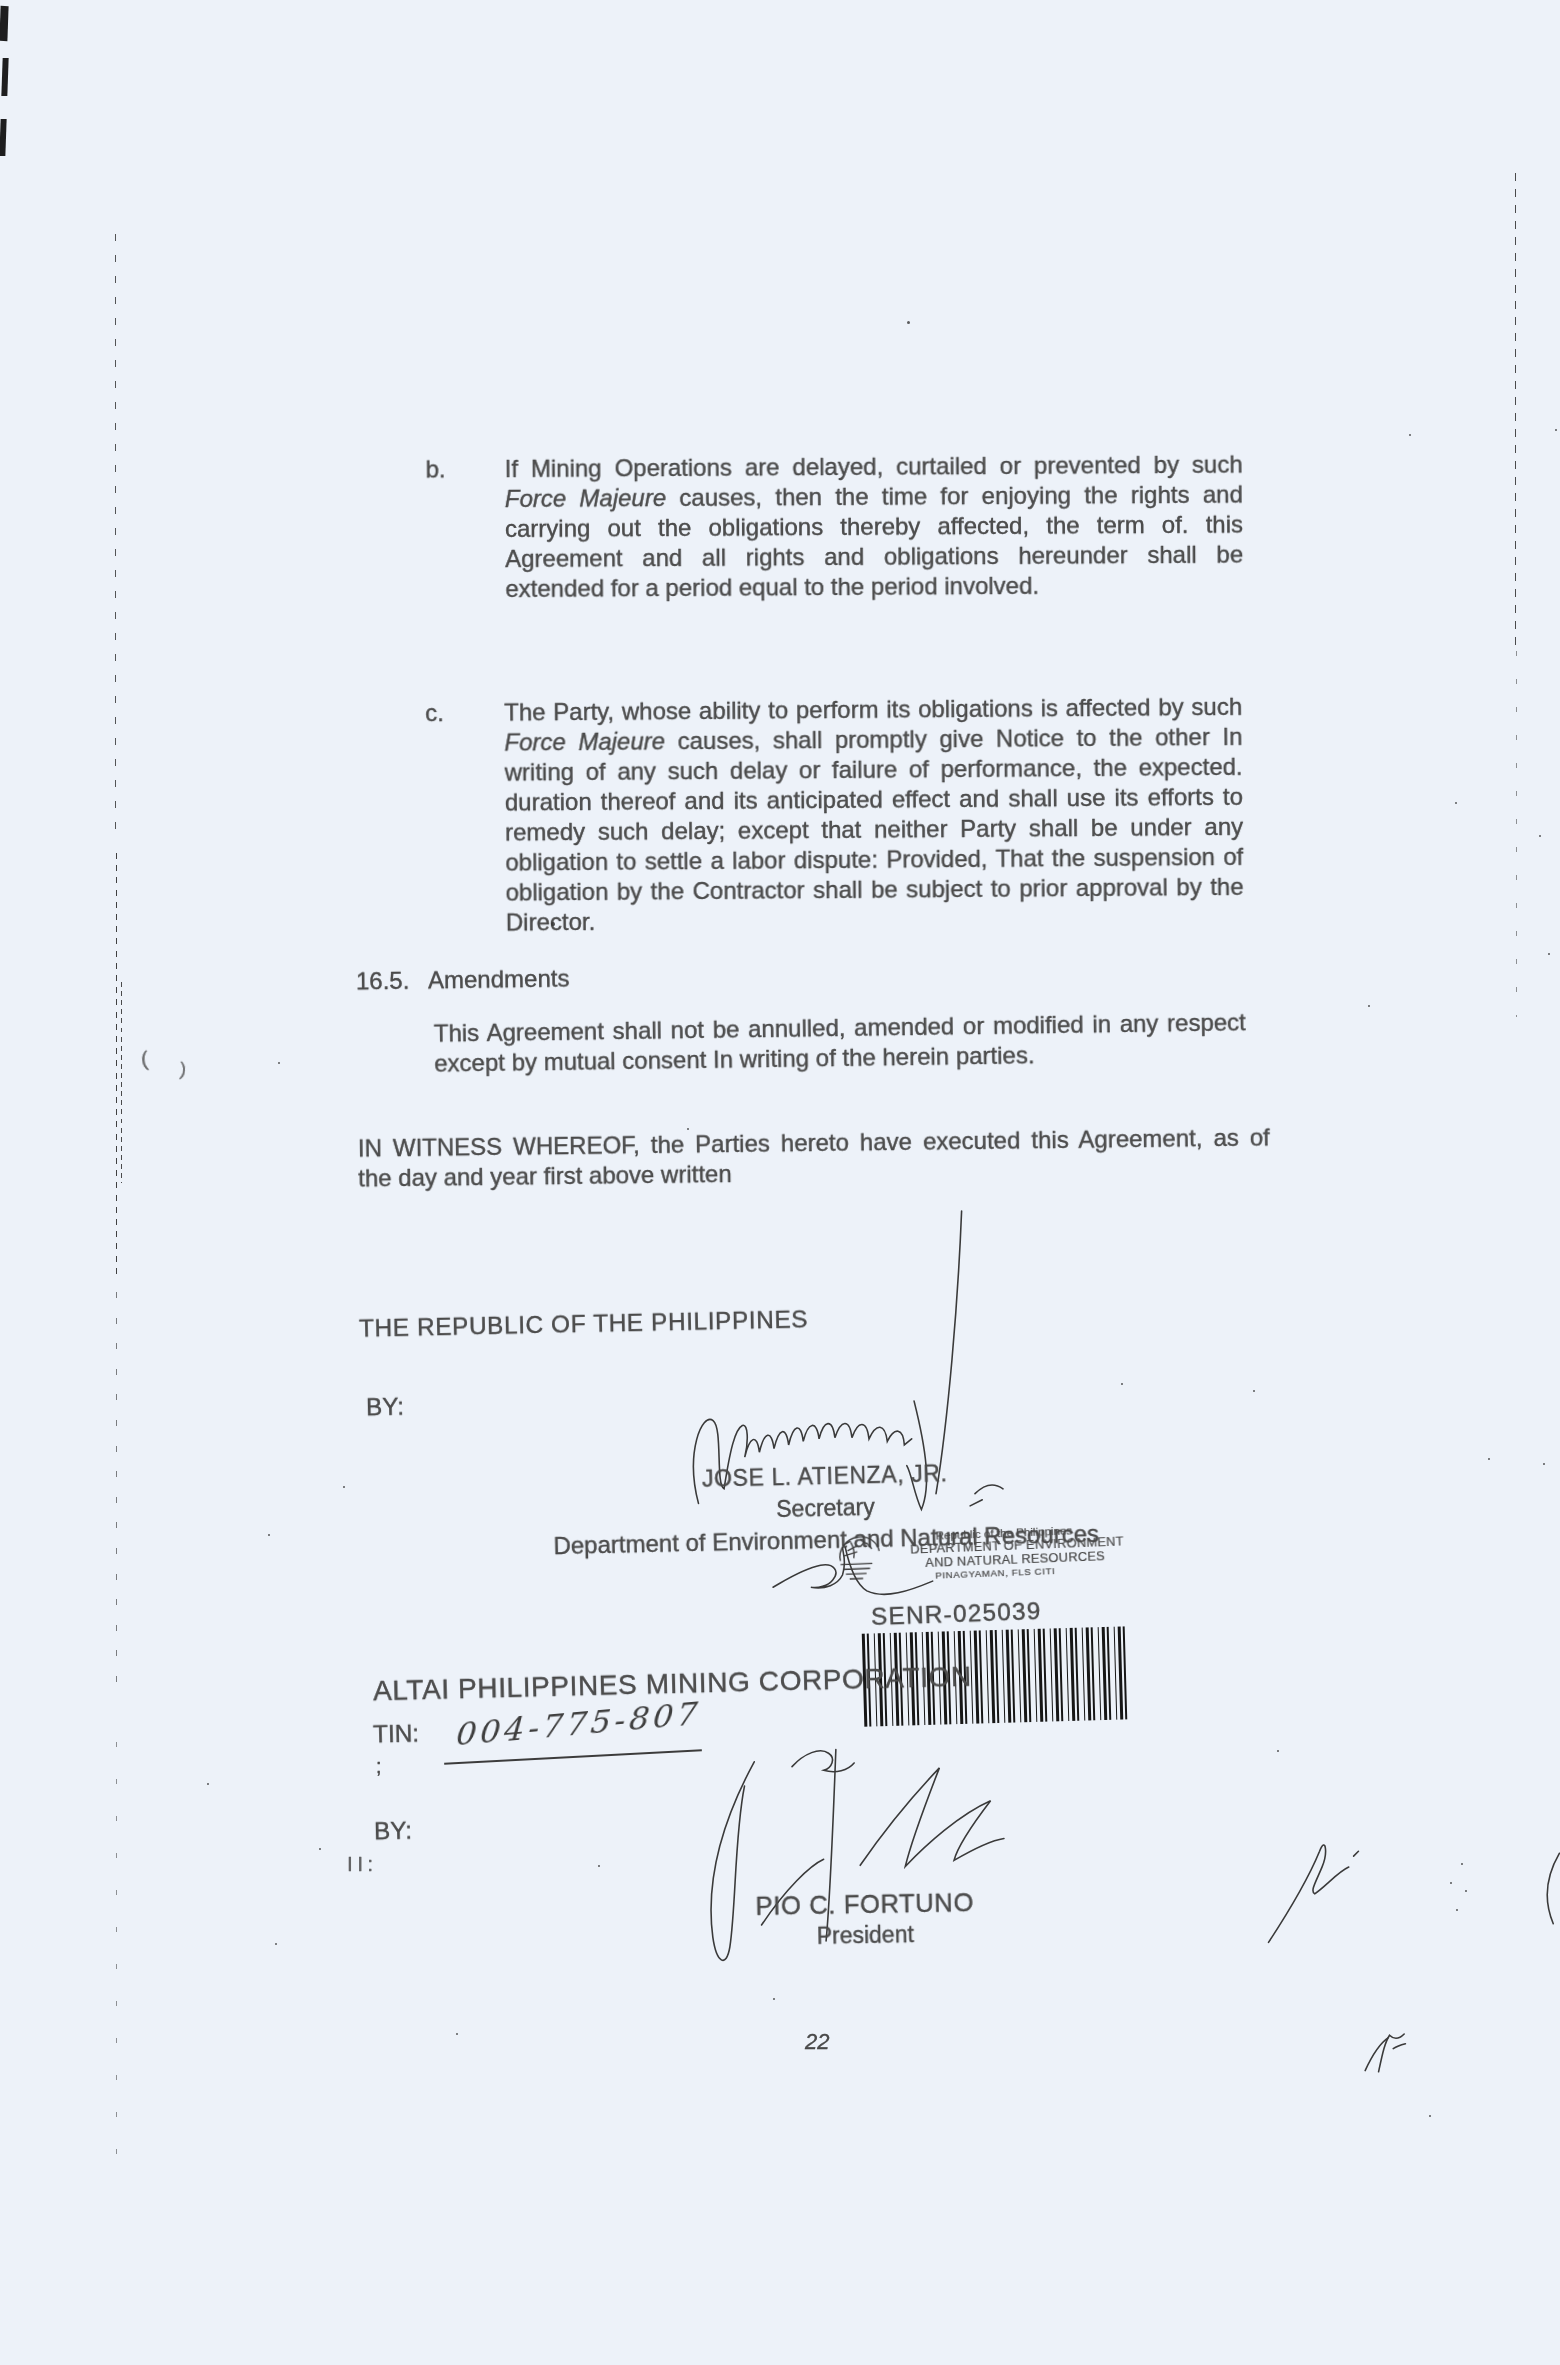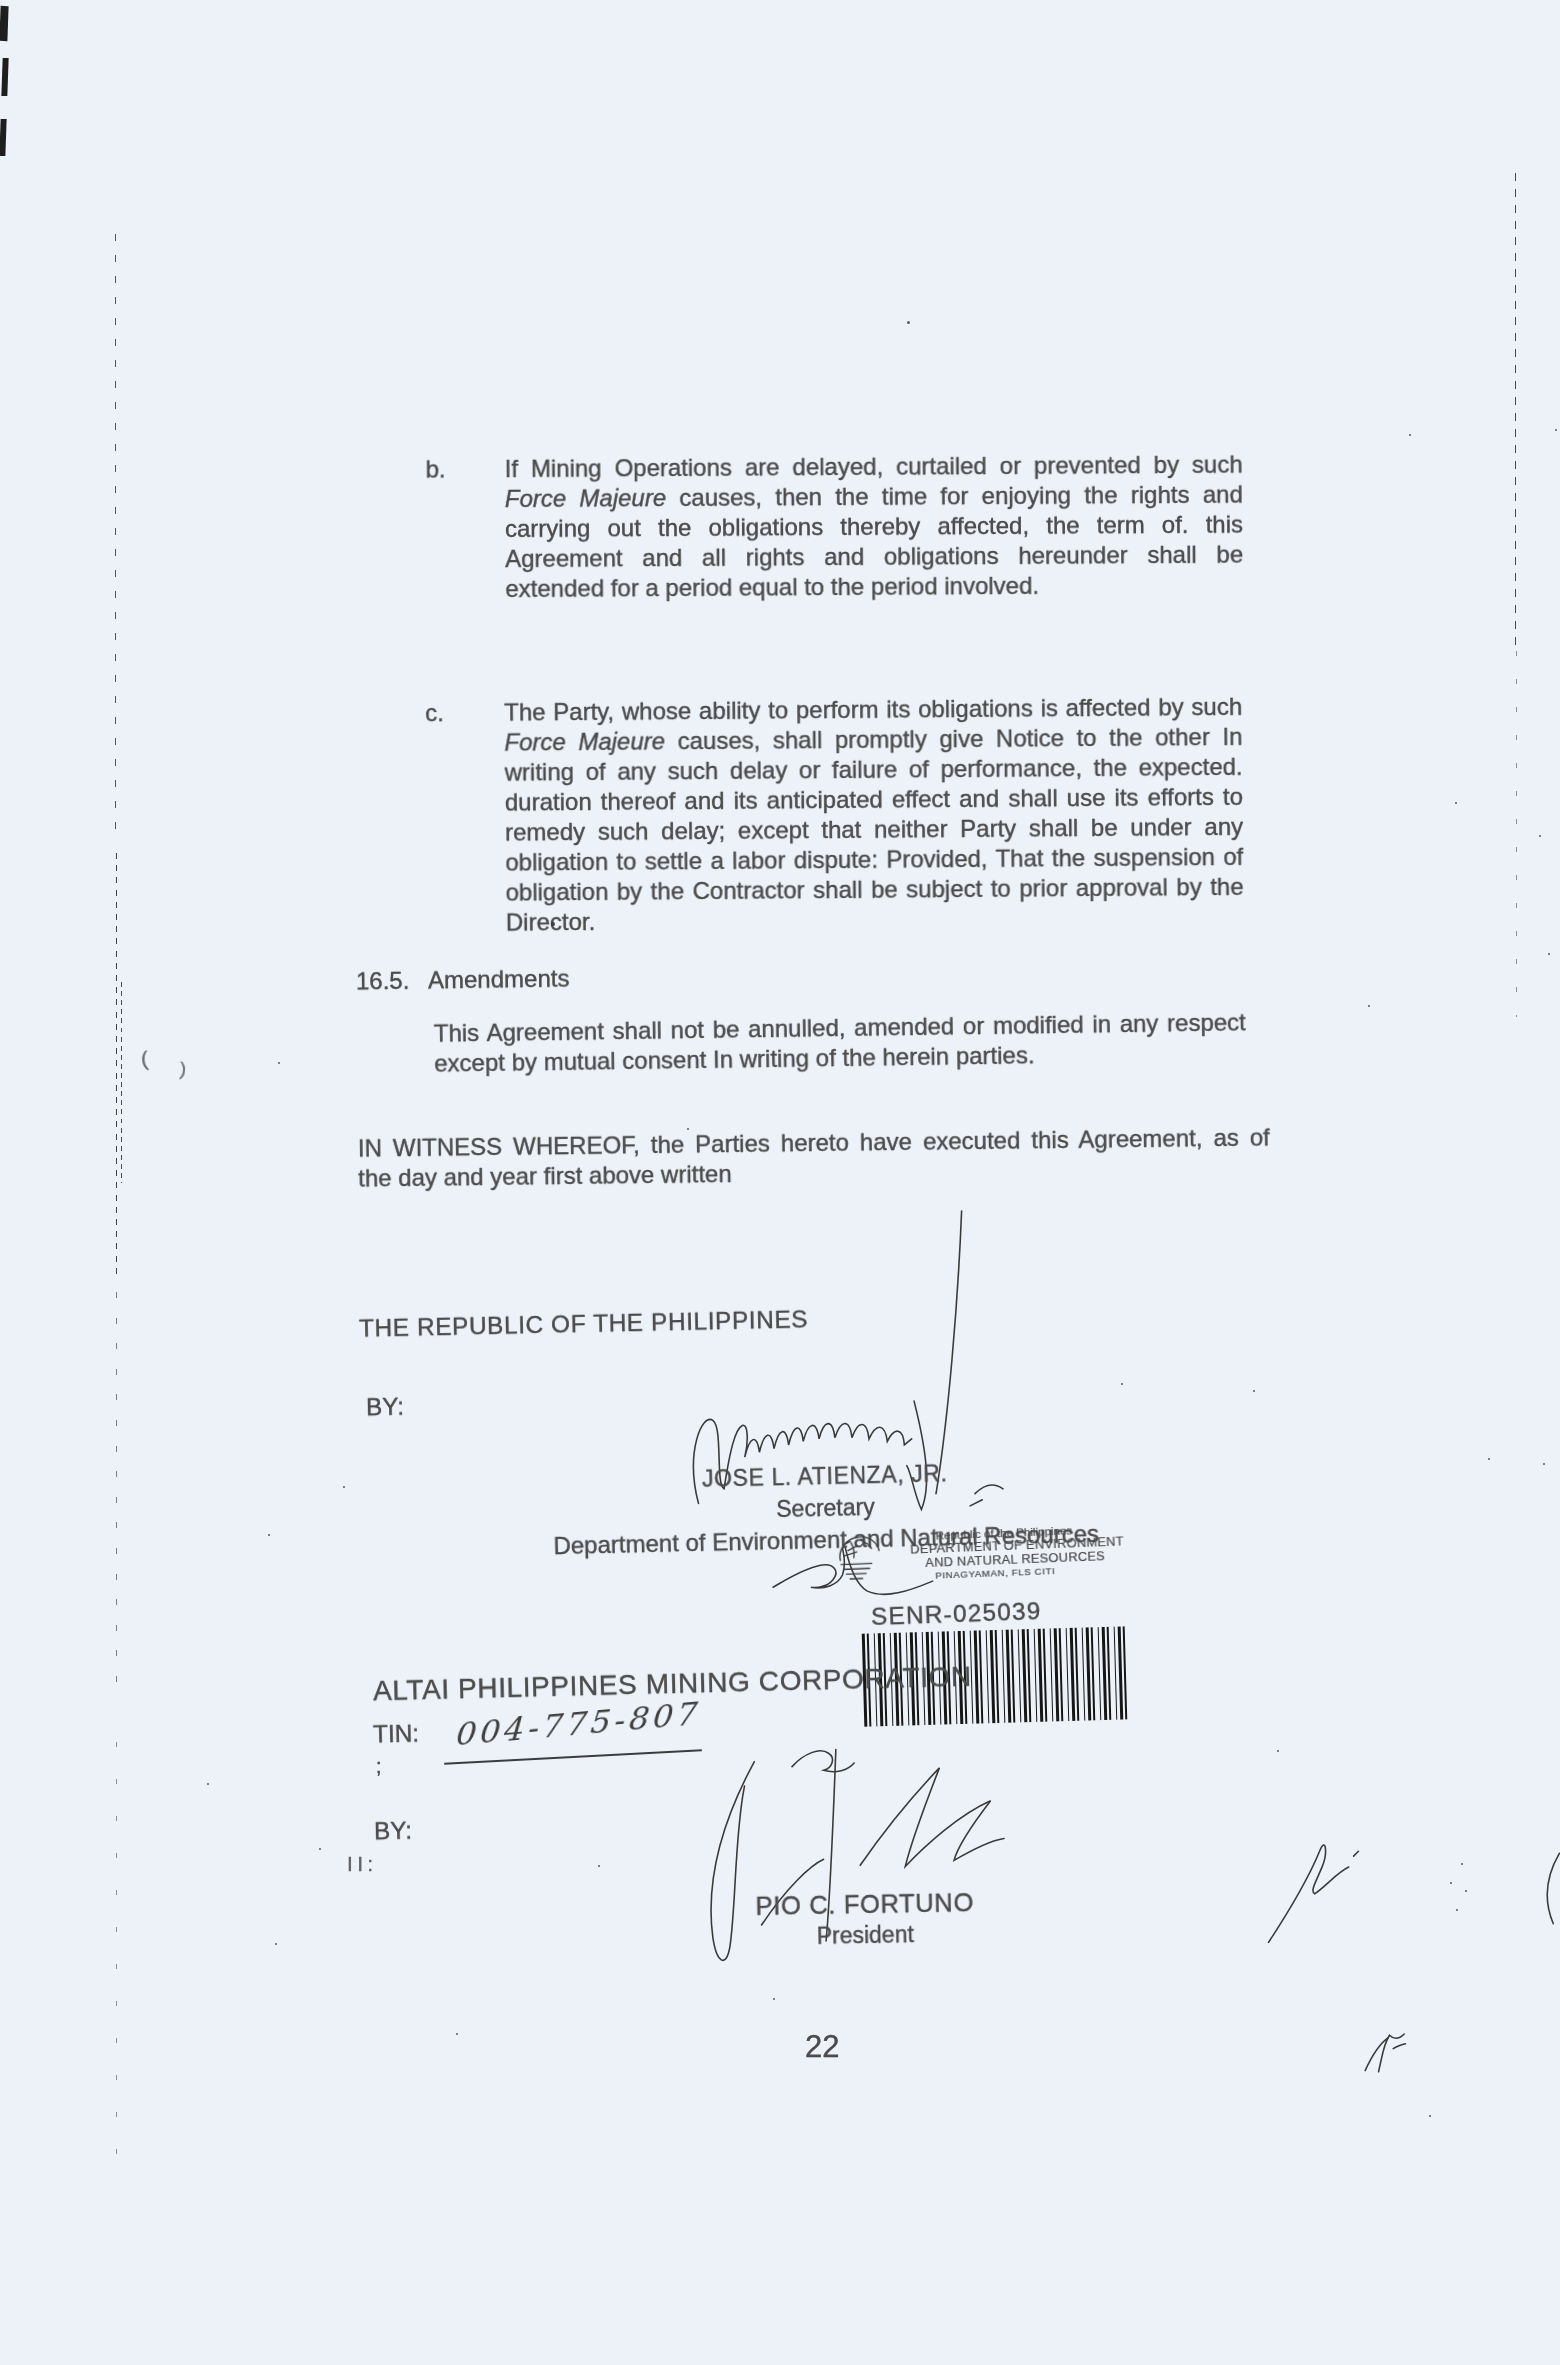--- a/index.html
+++ b/index.html
@@ -149,21 +149,21 @@
 
   <div class="abs typed center" style="left:731px;top:1889px;width:268px;line-height:30.5px;transform:rotate(-1deg);">
     <div class="cap" style="font-size:25.6px;">PIO C. FORTUNO</div>
     <div style="font-size:23px;">President</div>
   </div>
 
   <div class="abs typed" style="left:347px;top:1852px;font-size:21px;letter-spacing:4.3px;opacity:.85;">II:</div>
   <div class="abs typed" style="left:141px;top:1047px;font-size:21px;transform:rotate(-6deg);opacity:.8;">(</div>
   <div class="abs typed" style="left:180px;top:1058px;font-size:18.3px;transform:rotate(5deg);opacity:.8;">)</div>
 
-  <div class="abs typed" style="left:805px;top:2029px;font-size:31px;">22</div>
+  <div class="abs typed" style="left:805px;top:2029px;font-size:22px;font-style:italic;">22</div>
 
   <svg class="abs sig" style="left:1243px;top:1828px;" width="158" height="128" viewBox="2040 3000 260 210">
     <path d="M 2082,3188 C 2120,3130 2152,3072 2166,3038 C 2176,3012 2180,3040 2170,3064 C 2160,3088 2150,3104 2158,3108 C 2176,3096 2196,3072 2214,3064"></path>
     <path d="M 2222,3046 L 2230,3038"></path>
   </svg>
 
   <svg class="abs sig" style="left:1356px;top:2026px;" width="61" height="55" viewBox="2225 3325 100 90">
     <path d="M 2240,3398 C 2252,3372 2266,3352 2278,3344"></path>
     <path d="M 2262,3400 C 2268,3372 2272,3352 2280,3340 C 2288,3348 2296,3346 2304,3338"></path>
     <path d="M 2286,3362 C 2292,3358 2298,3356 2306,3354"></path>

